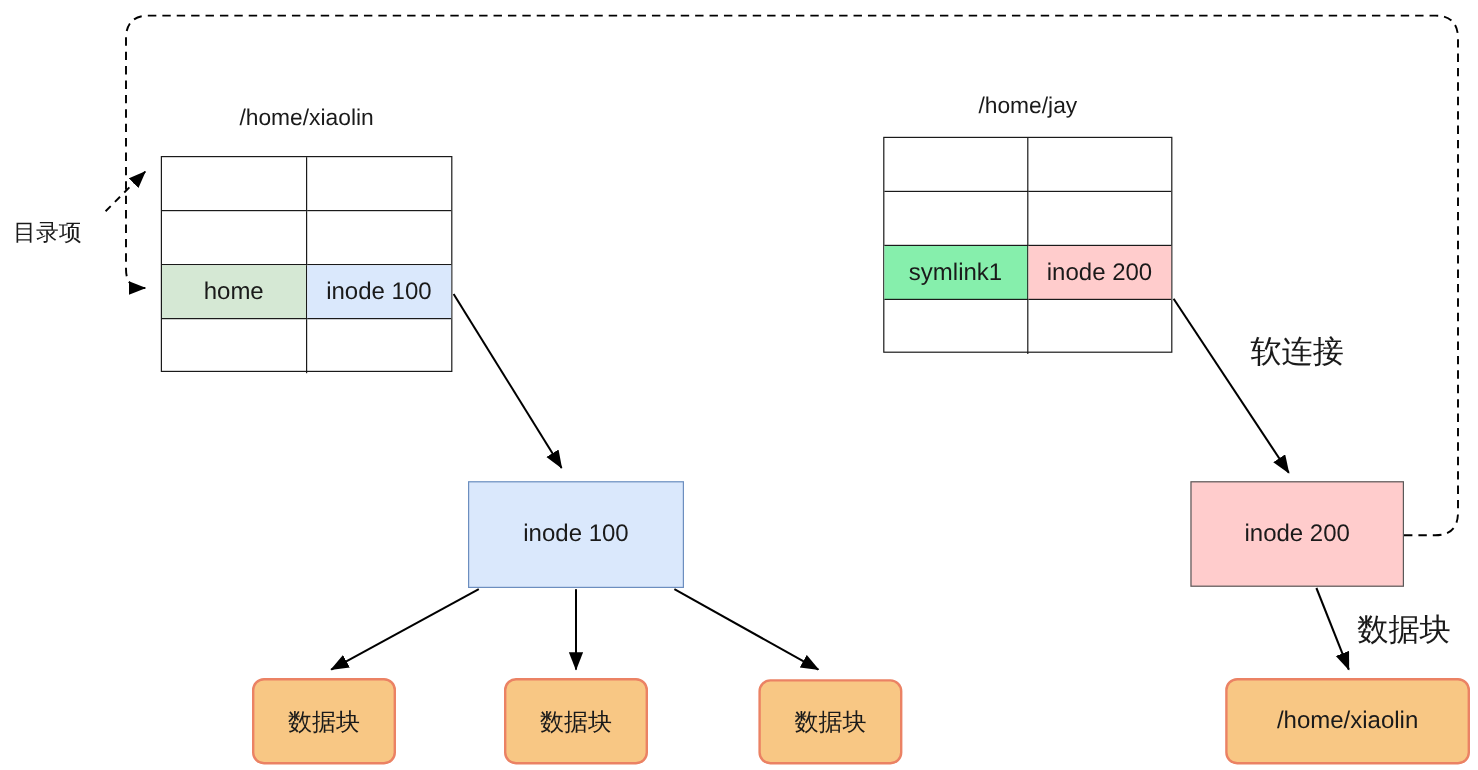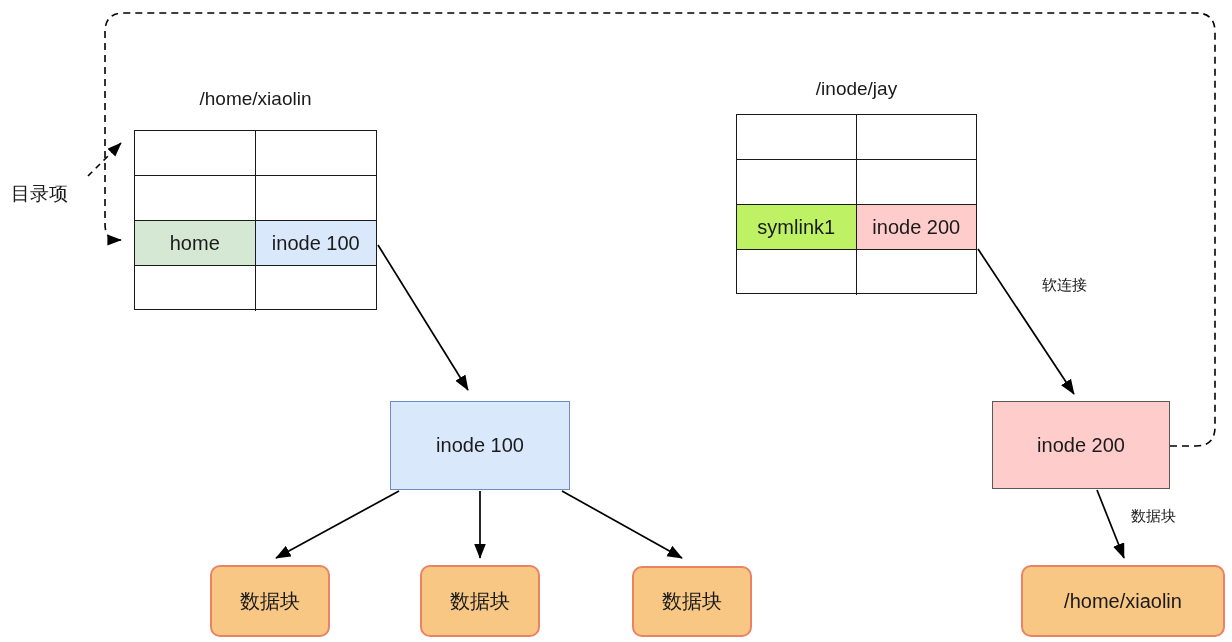--- a/index.html
+++ b/index.html
@@ -2,36 +2,36 @@
 <html><head>
 <meta charset="utf-8">
 <style>
   html,body{margin:0;padding:0;background:#ffffff;}
   #canvas{
     position:relative;width:1232px;height:642px;background:#ffffff;
     font-family:"Liberation Sans","DejaVu Sans",sans-serif;color:#1a1a1a;overflow:hidden;text-decoration:underline;
   }
   .abs{position:absolute;}
   .title{font-size:19px;text-align:center;white-space:nowrap;}
-  .cnlabel{font-size:15px;white-space:nowrap;}
+  .cnlabel{font-size:26px;white-space:nowrap;}
   
   .fstable{
     display:grid;grid-template-columns:1fr 1fr;grid-template-rows:repeat(4,45px);
     border:1.6px solid #1a1a1a;box-sizing:border-box;background:#fff;
   }
   .cell{
     border-right:1.6px solid #1a1a1a;border-bottom:1.6px solid #1a1a1a;
     display:flex;align-items:center;justify-content:center;
     font-size:20px;box-sizing:border-box;
   }
   .cell.col2{border-right:none;}
   .cell.row4{border-bottom:none;}
   .fill-green{background:#D5E8D4;}
   .fill-blue{background:#DAE8FC;}
-  .fill-purple{background:#bef264;}
+  .fill-purple{background:#86efac;}
   .fill-pink{background:#FFCCCC;}
   
   .node{
     display:flex;align-items:center;justify-content:center;
     font-size:20px;box-sizing:border-box;
   }
   .inode-blue{background:#DAE8FC;border:1.6px solid #6C8EBF;}
   .inode-pink{background:#FFCCCC;border:1.6px solid #595959;}
   .datablock{
     background:#F8C784;border:2px solid #EB8264;border-radius:10px;
@@ -71,21 +71,21 @@
     <div class="cell"></div>
     <div class="cell col2"></div>
     <div class="cell"></div>
     <div class="cell col2"></div>
     <div class="cell fill-green">home</div>
     <div class="cell col2 fill-blue">inode 100</div>
     <div class="cell row4"></div>
     <div class="cell col2 row4"></div>
   </div>
 
-  <div class="abs title" style="left:736px;top:78px;width:241px;">/inode/jay</div>
+  <div class="abs title" style="left:736px;top:78px;width:241px;">/home/jay</div>
   <div class="abs fstable" style="left:736px;top:114px;width:241px;height:180px;">
     <div class="cell"></div>
     <div class="cell col2"></div>
     <div class="cell"></div>
     <div class="cell col2"></div>
     <div class="cell fill-purple">symlink1</div>
     <div class="cell col2 fill-pink">inode 200</div>
     <div class="cell row4"></div>
     <div class="cell col2 row4"></div>
   </div>

